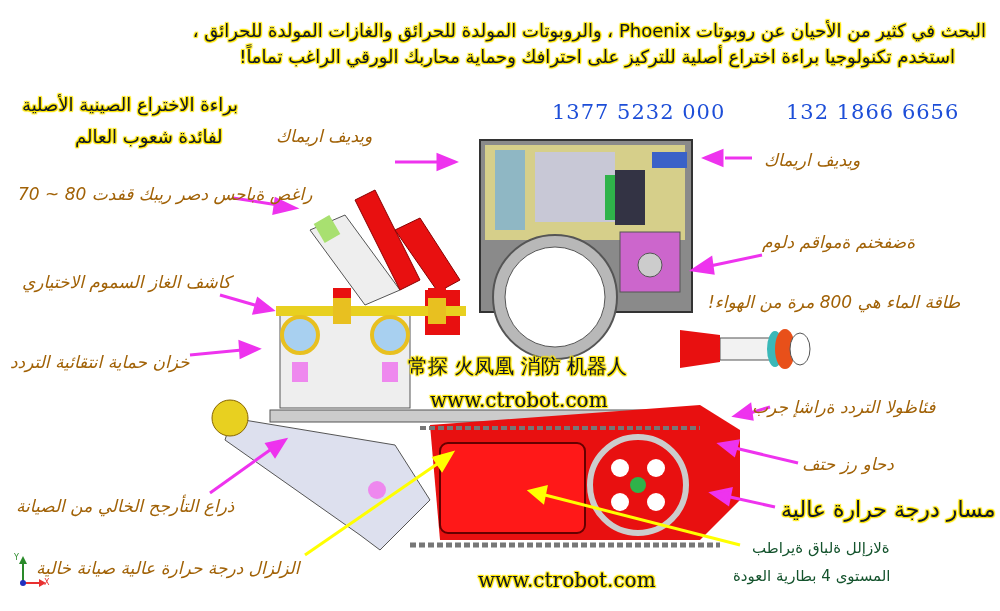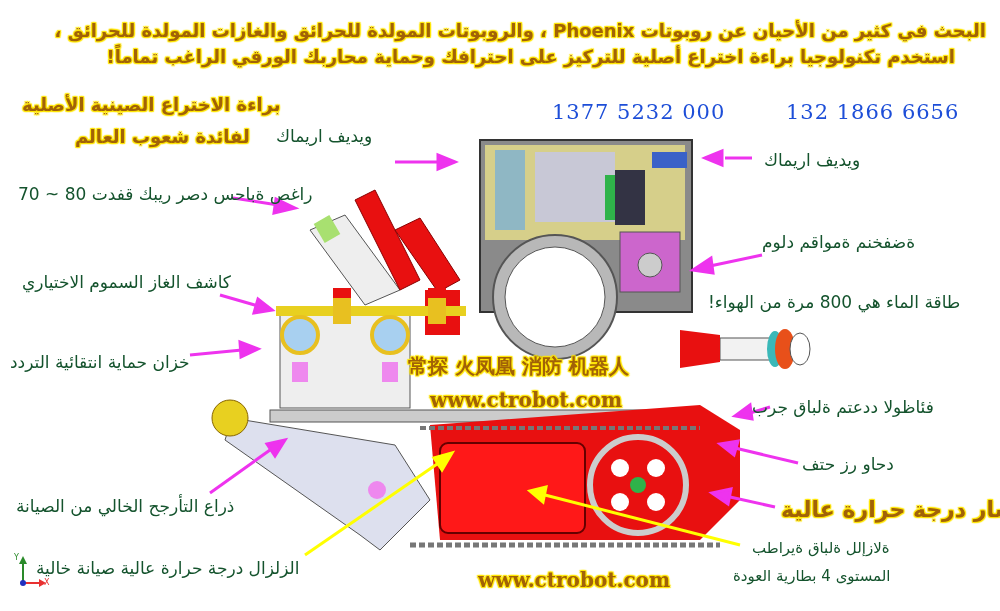--- a/index.html
+++ b/index.html
@@ -1,19 +1,19 @@
 <!DOCTYPE html>
 <html><head>
 <meta charset="utf-8">
 <style>
   html,body{margin:0;padding:0;background:#fff;}
   body{width:1000px;height:611px;position:relative;overflow:hidden;font-family:"DejaVu Sans",sans-serif;}
   .abs{position:absolute;}
-  .hl{color:#a16207;font-weight:bold;text-shadow:0 0 2px #ffe600,0 0 2px #ffe600,1px 1px 1px #ffe600,-1px -1px 1px #ffe600,1px -1px 1px #ffe600,-1px 1px 1px #ffe600;}
-  .red{color:#14532d;}
+  .hl{color:#0f172a;font-weight:normal;text-shadow:0 0 2px #ffe600,0 0 2px #ffe600,1px 1px 1px #ffe600,-1px -1px 1px #ffe600,1px -1px 1px #ffe600,-1px 1px 1px #ffe600;}
+  .red{color:#a16207;font-style:italic;}
   .mag{color:#14532d;}
   .head1{top:20px;right:14px;font-size:18px;white-space:nowrap;direction:rtl;}
   .head2{top:46px;right:45px;font-size:18px;white-space:nowrap;direction:rtl;}
   .patent1{top:94px;left:22px;font-size:18px;direction:rtl;white-space:nowrap;}
   .patent2{top:126px;left:75px;font-size:18px;direction:rtl;white-space:nowrap;}
   .phone{font-family:"DejaVu Serif",serif;font-size:21px;color:#1d4ed8;letter-spacing:1px;top:100px;}
   .lbl{font-size:17px;white-space:nowrap;direction:rtl;}
   .brand-cn{font-family:"DejaVu Sans",sans-serif;font-size:20px;top:353px;left:408px;}
   .brand-url{font-family:"DejaVu Serif",serif;font-size:20px;}
   svg{position:absolute;left:0;top:0;}
@@ -131,21 +131,21 @@
   </g>
 </svg>
 
 <div class="abs lbl red" style="top:126px;left:276px;">ويديف اريماك</div>
 <div class="abs lbl red" style="top:150px;left:764px;">ويديف اريماك</div>
 <div class="abs lbl red" style="top:184px;left:18px;">راغص ةباحس دصر ريبك قفدت 80 ~ 70</div>
 <div class="abs lbl red" style="top:272px;left:22px;">كاشف الغاز السموم الاختياري</div>
 <div class="abs lbl red" style="top:352px;left:10px;">خزان حماية انتقائية التردد</div>
 <div class="abs lbl red" style="top:232px;left:762px;">ةضفخنم ةمواقم دلوم</div>
 <div class="abs lbl red" style="top:292px;left:708px;">طاقة الماء هي 800 مرة من الهواء!</div>
-<div class="abs lbl red" style="top:397px;left:752px;">فئاظولا ددعتم ةلباق جرب</div>
+<div class="abs lbl red" style="top:397px;left:752px;">فئاظولا التردد ةراشإ جرب</div>
 <div class="abs lbl red" style="top:454px;left:802px;text-align:center;">دحاو رز حتف</div>
 <div class="abs lbl hl" style="top:497px;left:781px;font-size:22px;">مسار درجة حرارة عالية</div>
 <div class="abs lbl mag" style="top:539px;left:752px;font-size:15px;">ةلازإلل ةلباق ةيراطب</div>
 <div class="abs lbl mag" style="top:567px;left:733px;font-size:15px;">المستوى 4 بطارية العودة</div>
 <div class="abs lbl red" style="top:496px;left:16px;">ذراع التأرجح الخالي من الصيانة</div>
 <div class="abs lbl red" style="top:558px;left:36px;">الزلزال درجة حرارة عالية صيانة خالية</div>
 
 <div class="abs hl brand-cn">常探 火凤凰 消防 机器人</div>
 <div class="abs hl brand-url" style="top:388px;left:430px;">www.ctrobot.com</div>
 <div class="abs hl brand-url" style="top:568px;left:478px;">www.ctrobot.com</div>

